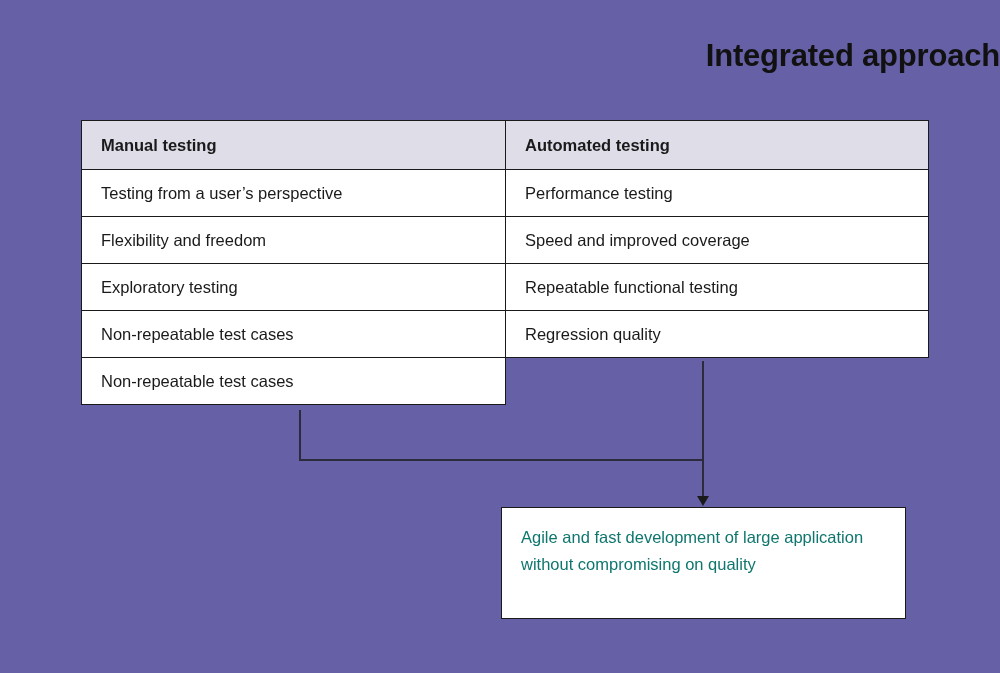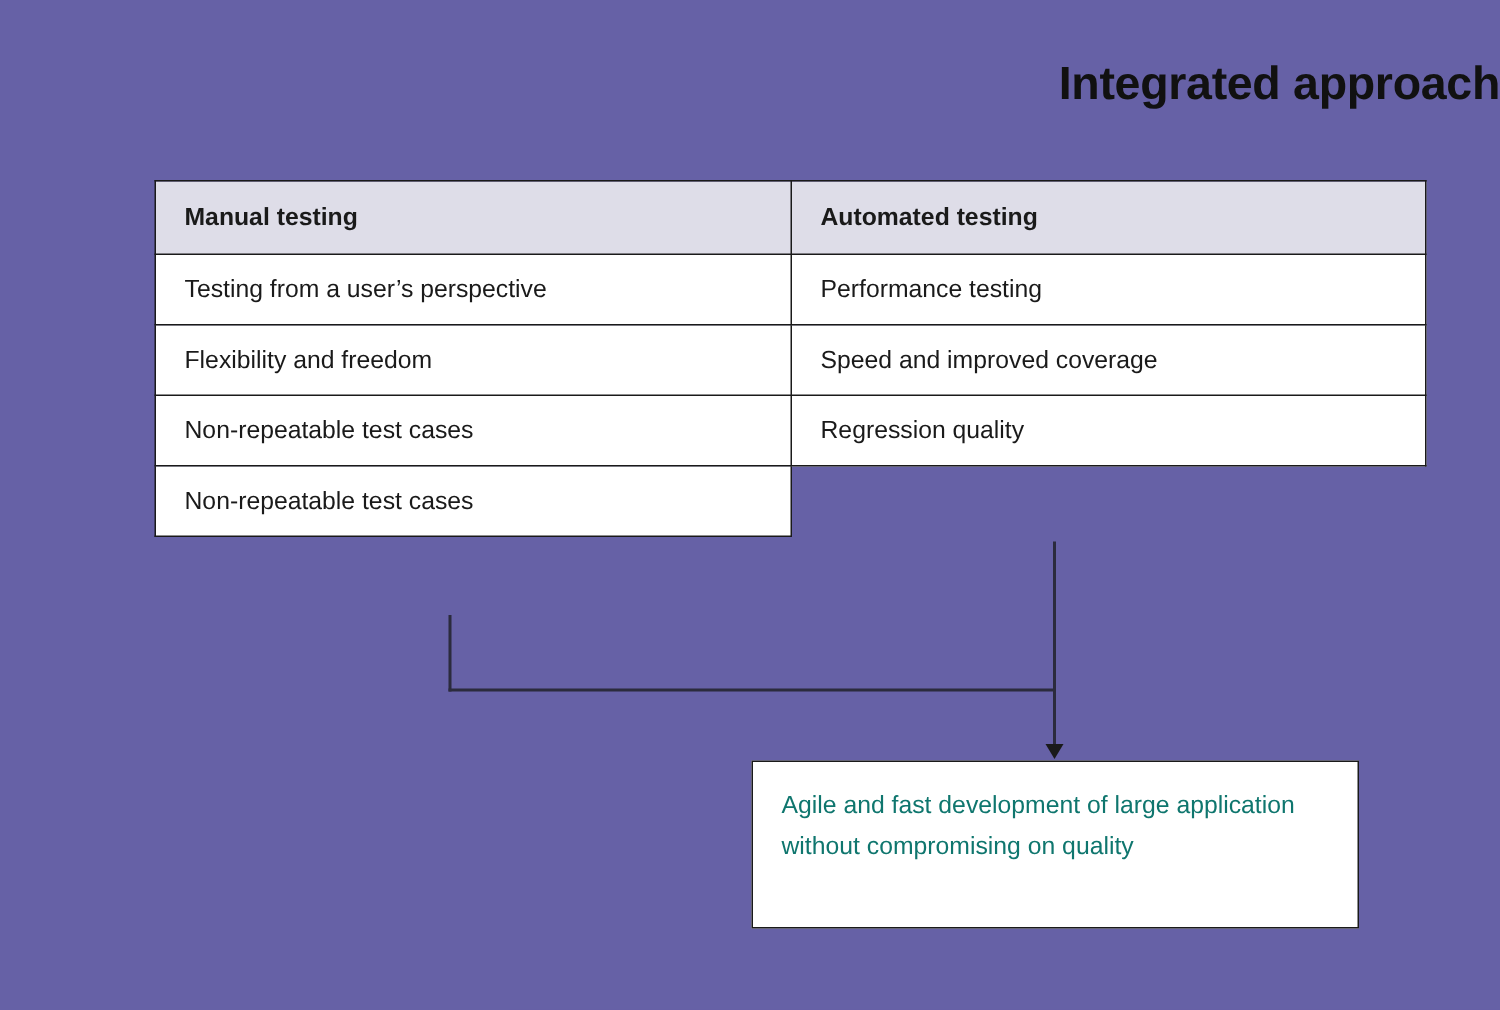--- a/index.html
+++ b/index.html
@@ -28,21 +28,21 @@
     text-align: right;
     font-size: 31px;
     font-weight: bold;
     color: #111111;
     letter-spacing: -0.2px;
   }
 
   
   .table {
     position: absolute;
-    left: 103px;
+    left: 81px;
     top: 120px;
     width: 807px;
     border-collapse: collapse;
     table-layout: fixed;
   }
   .table td {
     height: 46px;
     border: 1px solid #1a1a1a;
     background: #ffffff;
     padding: 0 0 0 19px;
@@ -128,20 +128,24 @@
       </tr>
       <tr>
         <td class="col-left">Testing from a user’s perspective</td>
         <td class="col-right">Performance testing</td>
       </tr>
       <tr>
         <td class="col-left">Flexibility and freedom</td>
         <td class="col-right">Speed and improved coverage</td>
       </tr>
       <tr>
+        <td class="col-left">Exploratory testing</td>
+        <td class="col-right">Repeatable functional testing</td>
+      </tr>
+      <tr>
         <td class="col-left">Non-repeatable test cases</td>
         <td class="col-right">Regression quality</td>
       </tr>
       <tr>
         <td class="col-left">Non-repeatable test cases</td>
         <td class="col-right empty-cell"></td>
       </tr>
     </tbody>
   </table>
 

